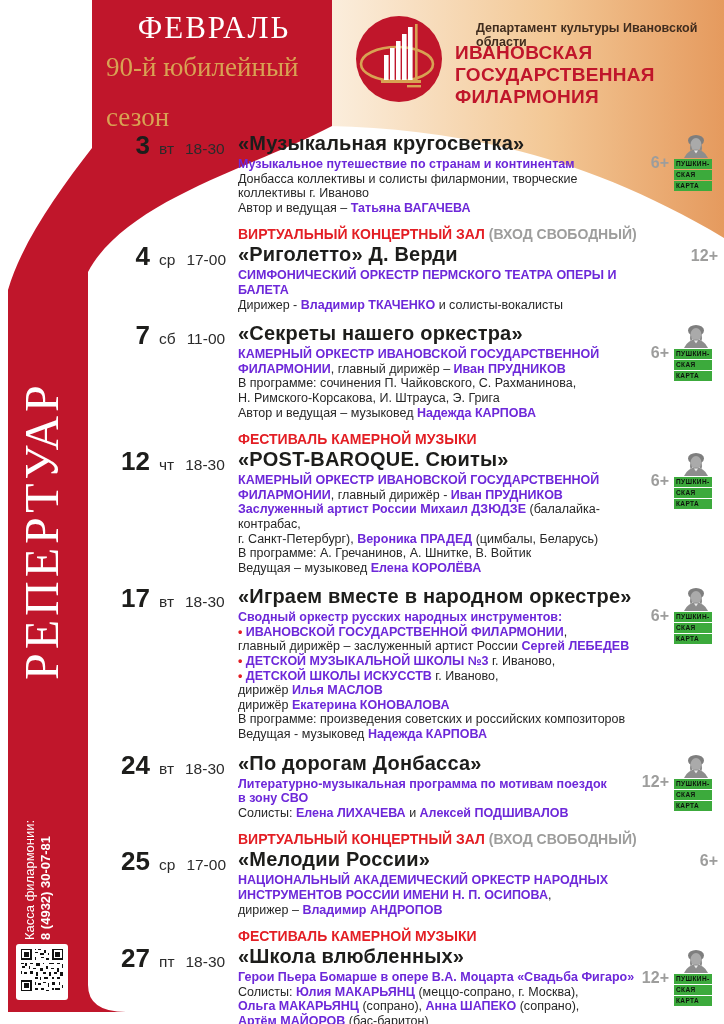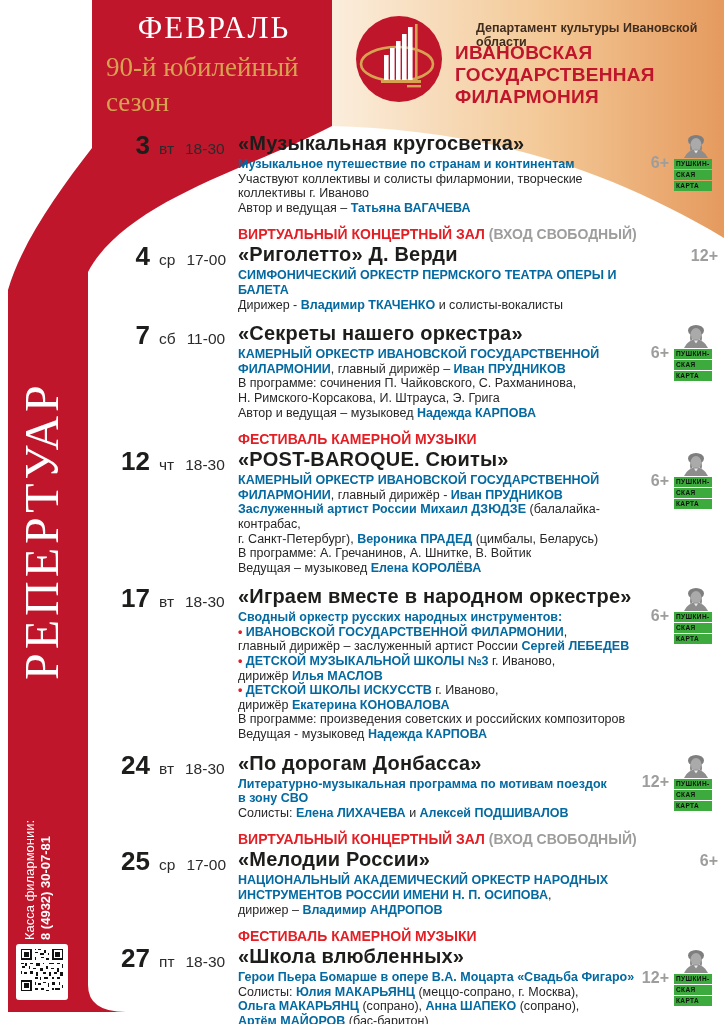--- a/index.html
+++ b/index.html
@@ -14,21 +14,21 @@
   body{background:#fff;font-family:"Liberation Sans",sans-serif;color:var(--ink);}
   .page{position:relative;width:724px;height:1024px;overflow:hidden;background:#fff;}
   .bg{position:absolute;inset:0;z-index:0;}
 
   
   .hdr-block{position:absolute;left:100px;top:10px;width:228px;z-index:2;color:#fff;
              font-family:"Liberation Serif",serif;text-align:center;}
   .hdr-month{font-size:31px;letter-spacing:2px;}
   .hdr-year{font-size:50px;line-height:50px;margin-top:2px;}
   .hdr-season1{color:var(--gold);font-size:27px;text-align:left;margin-top:6px;margin-left:6px;white-space:nowrap;}
-  .hdr-season2{color:var(--gold);font-size:27px;text-align:left;margin-top:4px;margin-left:6px;}
+  .hdr-season2{color:var(--gold);font-size:27px;text-align:left;margin-top:19px;margin-left:6px;}
   .logo{position:absolute;left:355px;top:15px;z-index:2;}
   .dept{position:absolute;left:476px;top:21px;z-index:2;font-size:12.5px;color:#402c1e;font-weight:700;}
   .org{position:absolute;left:455px;top:42px;z-index:2;color:var(--brand-red);
        font-size:19px;font-weight:700;line-height:22px;letter-spacing:.3px;}
 
   
   .vert{writing-mode:vertical-rl;transform:rotate(180deg);}
   .repertoire{position:absolute;left:14px;top:292px;height:478px;z-index:2;color:#fff;
               font-family:"Liberation Serif",serif;font-size:48px;letter-spacing:4px;text-align:center;}
   .boxoffice{position:absolute;left:22px;top:778px;height:162px;z-index:2;color:#fff;
@@ -43,21 +43,21 @@
   .event.has-kicker .date-col{padding-top:19px;}
   .e-day{width:38px;text-align:right;font-size:26px;font-weight:700;line-height:24px;}
   .e-wd{margin-left:9px;font-size:15.5px;color:#2b2b2b;}
   .e-time{margin-left:11px;font-size:15.5px;color:#2b2b2b;white-space:nowrap;}
   .content{width:408px;}
   .kicker{font-size:14px;font-weight:700;line-height:18px;}
   .k-red{color:var(--accent-red);}
   .k-gray{color:var(--gray);}
   .e-title{font-size:20px;font-weight:700;line-height:23px;margin-bottom:2px;letter-spacing:.2px;}
   .e-line{font-size:12.5px;line-height:14.6px;color:#262626;}
-  .e-line .b{font-weight:700;color:#0369a1;}
+  .e-line .b{font-weight:700;color:#6d28d9;}
   .e-line .r{color:var(--accent-red);font-weight:700;}
   .side{position:absolute;right:0;top:2px;display:flex;align-items:center;gap:5px;}
   .event.has-kicker .side{top:22px;}
   .e-age{font-size:16px;font-weight:700;color:var(--gray);}
   .pcard{width:44px;display:flex;flex-direction:column;align-items:flex-start;}
   .pcard svg{align-self:center;}
   .chips{display:flex;flex-direction:column;gap:1px;margin-top:1px;}
   .chip{background:var(--pushkin-green);color:#0d130d;font-size:6.5px;font-weight:700;
         line-height:8px;padding:1px 2px;letter-spacing:.4px;white-space:nowrap;}
 </style>
@@ -181,21 +181,21 @@
       <div class="date-col">
         <span class="e-day">3</span>
         <span class="e-wd">вт</span>
         <span class="e-time">18-30</span>
       </div>
       <div class="content">
 
         <div class="e-title">«Музыкальная кругосветка»</div>
         <div class="e-body">
             <div class="e-line"><span class="b">Музыкальное путешествие по странам и континентам</span></div>
-            <div class="e-line"><span>Участвуют коллективы и солисты филармонии, творческие</span></div>
+            <div class="e-line"><span>Донбасса коллективы и солисты филармонии, творческие</span></div>
             <div class="e-line"><span>коллективы г. Иваново</span></div>
             <div class="e-line"><span>Автор и ведущая – </span><span class="b">Татьяна ВАГАЧЕВА</span></div>
           </div>
       </div>
       <div class="side">
         <span class="e-age">6+</span>
         <div class="pcard pushkin-card">
           <svg width="30" height="24" viewBox="0 0 30 24">
             <ellipse cx="15" cy="6.5" rx="8" ry="5.5" fill="#7e7e7e"></ellipse>
             <ellipse cx="15" cy="10.5" rx="5.5" ry="6.5" fill="#aaaaaa"></ellipse>
@@ -321,22 +321,22 @@
         <span class="e-time">18-30</span>
       </div>
       <div class="content">
 
         <div class="e-title">«Играем вместе в народном оркестре»</div>
         <div class="e-body">
             <div class="e-line"><span class="b">Сводный оркестр русских народных инструментов:</span></div>
             <div class="e-line"><span class="r">• </span><span class="b">ИВАНОВСКОЙ ГОСУДАРСТВЕННОЙ ФИЛАРМОНИИ</span><span>,</span></div>
             <div class="e-line"><span>главный дирижёр – заслуженный артист России </span><span class="b">Сергей ЛЕБЕДЕВ</span></div>
             <div class="e-line"><span class="r">• </span><span class="b">ДЕТСКОЙ МУЗЫКАЛЬНОЙ ШКОЛЫ №3</span><span> г. Иваново,</span></div>
+            <div class="e-line"><span class="r">• </span><span class="b">ДЕТСКОЙ ШКОЛЫ ИСКУССТВ</span><span> г. Иваново,</span></div>
             <div class="e-line"><span>дирижёр </span><span class="b">Илья МАСЛОВ</span></div>
-            <div class="e-line"><span class="r">• </span><span class="b">ДЕТСКОЙ ШКОЛЫ ИСКУССТВ</span><span> г. Иваново,</span></div>
             <div class="e-line"><span>дирижёр </span><span class="b">Екатерина КОНОВАЛОВА</span></div>
             <div class="e-line"><span>В программе: произведения советских и российских композиторов</span></div>
             <div class="e-line"><span>Ведущая - музыковед </span><span class="b">Надежда КАРПОВА</span></div>
           </div>
       </div>
       <div class="side">
         <span class="e-age">6+</span>
         <div class="pcard pushkin-card">
           <svg width="30" height="24" viewBox="0 0 30 24">
             <ellipse cx="15" cy="6.5" rx="8" ry="5.5" fill="#7e7e7e"></ellipse>

